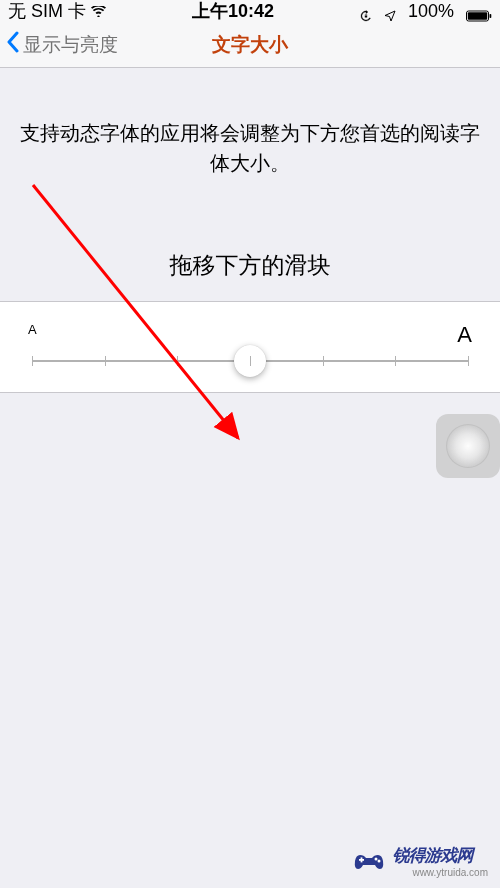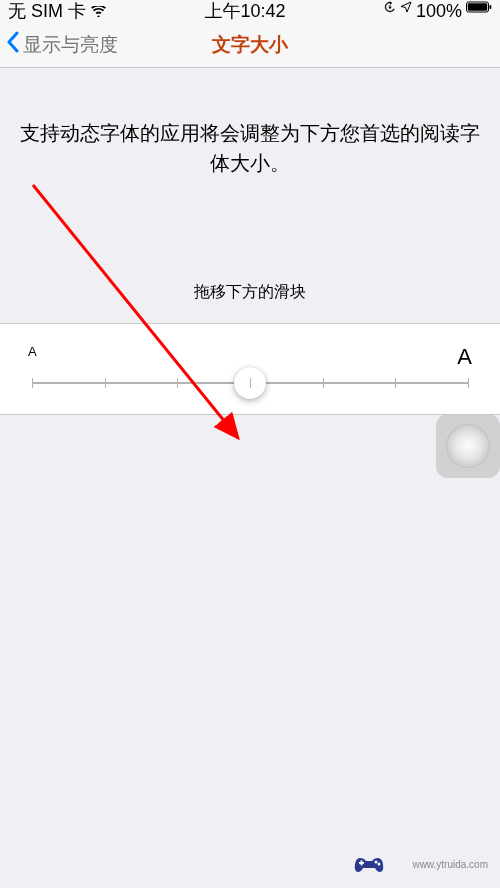--- a/index.html
+++ b/index.html
@@ -15,21 +15,21 @@
       height: 22px;
       display: flex;
       align-items: center;
       justify-content: space-between;
       padding: 0 8px;
       font-size: 18px;
       background: #f7f7f8;
       color: #000;
     }
     .status-left { display: flex; align-items: center; gap: 5px; }
-    .status-right { display: flex; align-items: flex-start; gap: 4px; }
+    .status-right { display: flex; align-items: flex-end; gap: 12px; }
     .wifi-icon, .lock-icon, .nav-icon { display: inline-flex; }
     .battery { display: inline-flex; align-items: center; }
     .nav-bar {
       height: 46px;
       display: flex;
       align-items: center;
       background: #f7f7f8;
       border-bottom: 1px solid #c8c7cc;
       position: relative;
     }
@@ -53,23 +53,23 @@
     .content { padding-top: 50px; }
     .description {
       text-align: center;
       font-size: 20px;
       line-height: 1.5;
       color: #000;
       padding: 0 20px;
     }
     .instruction {
       text-align: center;
-      font-size: 16px;
+      font-size: 23px;
       color: #000;
-      margin-top: 104px;
+      margin-top: 72px;
       margin-bottom: 20px;
     }
     .slider-container {
       background: #fff;
       border-top: 1px solid #c8c7cc;
       border-bottom: 1px solid #c8c7cc;
       padding: 20px 28px 30px;
       position: relative;
     }
     .slider-labels {
@@ -162,21 +162,21 @@
 
 <div class="status-bar">
   <div class="status-left">
     <span>无 SIM 卡</span>
     <span class="wifi-icon">
       <svg width="15" height="11" viewBox="0 0 15 11">
           <path d="M7.5 9.5a1.2 1.2 0 100 2.4 1.2 1.2 0 000-2.4zm-3-2.8a5 5 0 016 0l-1.2 1.3a3.2 3.2 0 00-3.6 0zM1.8 4a9 9 0 0111.4 0l-1.2 1.2a7.2 7.2 0 00-9 0zM0 1.5a12 12 0 0115 0L13.8 2.7a10.2 10.2 0 00-12.6 0z" fill="#000"></path>
         </svg>
     </span>
   </div>
-  <div style="font-weight:400;">上午10:42</div>
+  <div style="font-weight:700;">上午10:42</div>
   <div class="status-right">
     <span class="lock-icon">
       <svg width="12" height="12" viewBox="0 0 12 12">
           <path d="M6 1a5 5 0 00-5 5 5 5 0 005 5 5 5 0 004.5-2.8l-1-.4A4 4 0 116 2v1.5l2-1.5-2-1.5z" fill="#000" stroke="#000" stroke-width="0.3"></path>
           <rect x="4.8" y="5.5" width="2.4" height="2" rx="0.3" fill="#000"></rect>
           <path d="M5.2 5.5v-.6a.8.8 0 011.6 0v.6" fill="none" stroke="#000" stroke-width="0.5"></path>
         </svg>
     </span>
     <span class="nav-icon">
       <svg width="12" height="12" viewBox="0 0 12 12">
@@ -244,15 +244,16 @@
   <div class="watermark-logo">
     <svg width="34" height="28" viewBox="0 0 34 28">
         <path d="M8 8 Q4 8 3 14 Q2 22 6 22 Q9 22 11 18 L23 18 Q25 22 28 22 Q32 22 31 14 Q30 8 26 8 Q22 8 20 11 L14 11 Q12 8 8 8 Z" fill="#2b3a8f"></path>
         <circle cx="24" cy="12" r="1.5" fill="#fff"></circle>
         <circle cx="27" cy="14" r="1.5" fill="#fff"></circle>
         <rect x="7" y="12" width="5" height="1.8" fill="#fff"></rect>
         <rect x="8.6" y="10.4" width="1.8" height="5" fill="#fff"></rect>
       </svg>
   </div>
   <div class="watermark-text">
+    <span class="watermark-title">锐得游戏网</span>
     <span class="watermark-url">www.ytruida.com</span>
   </div>
 </div>
 
 </body></html>

